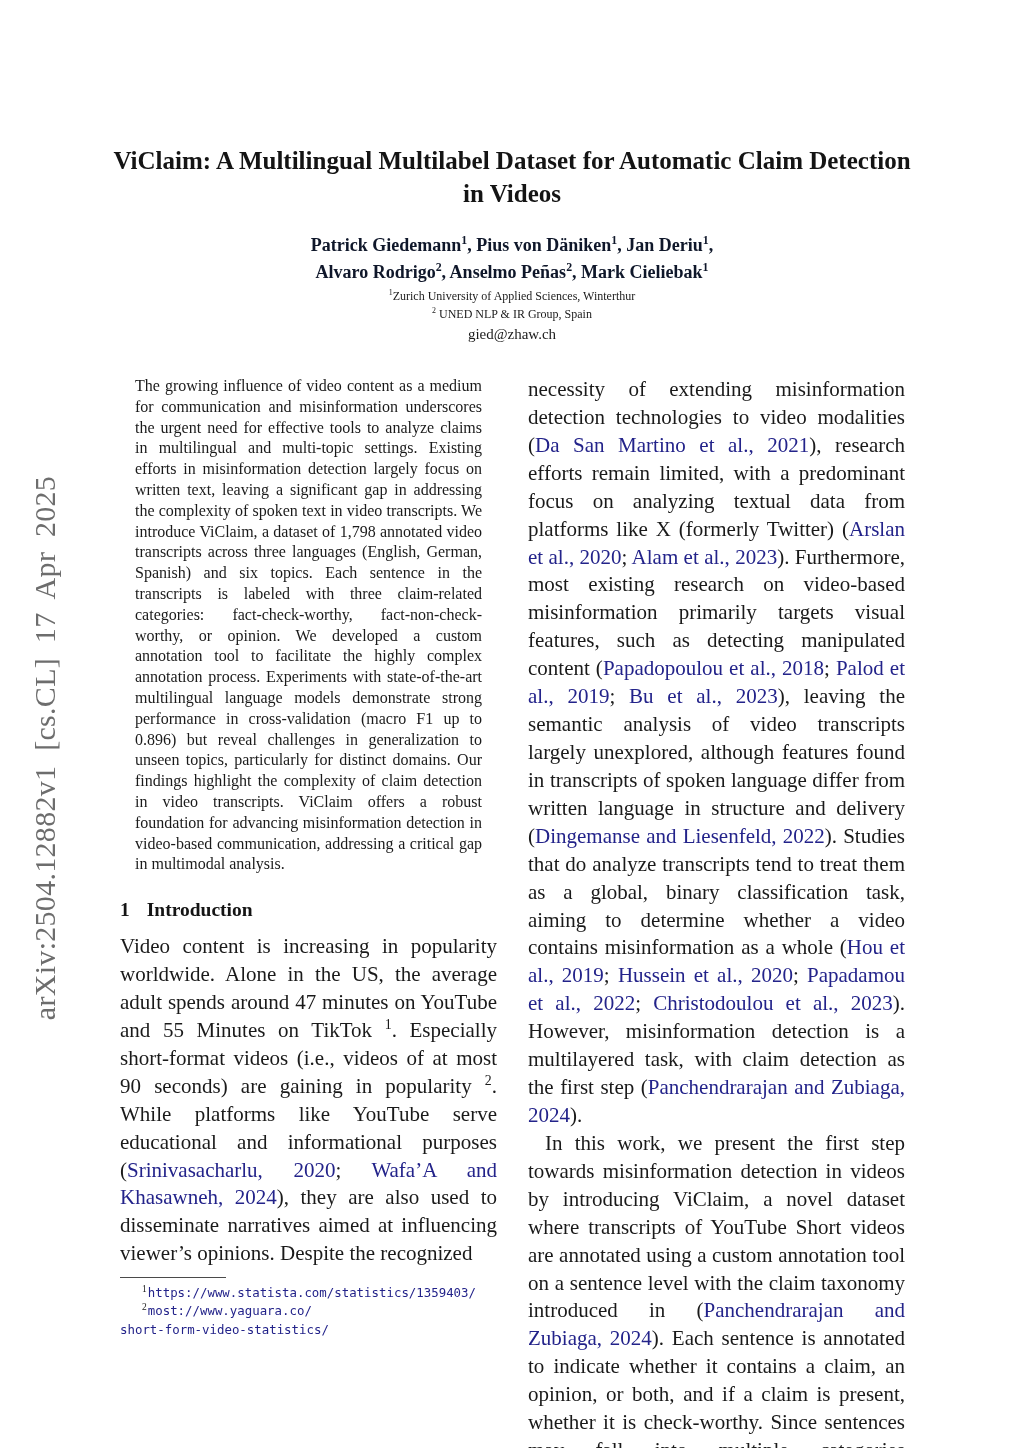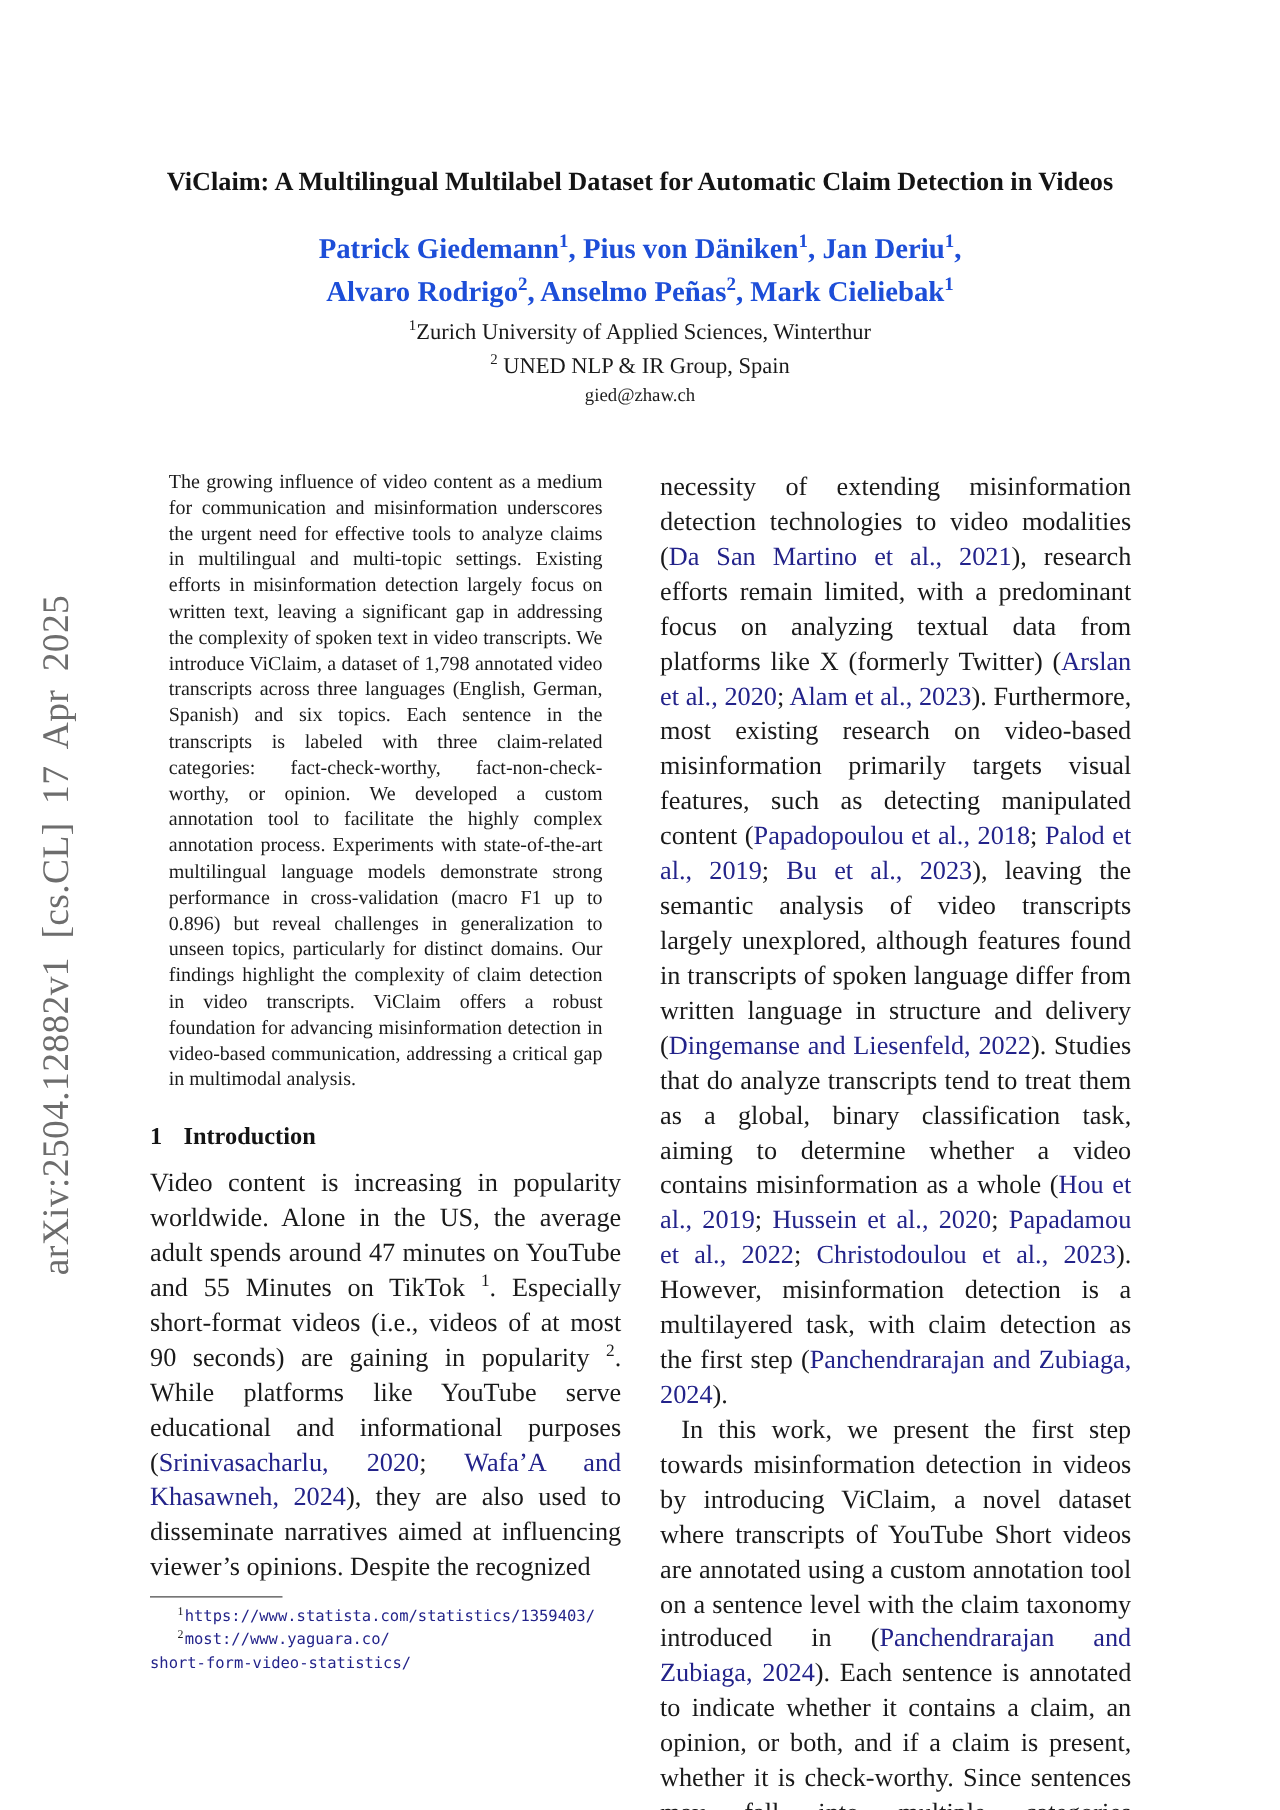--- a/index.html
+++ b/index.html
@@ -7,24 +7,24 @@
     position:relative; width:1024px; height:1448px; overflow:hidden;
     background:#ffffff; font-family:"Liberation Serif", serif; color:#1a1a1a;
   }
   .watermark {
     position:absolute; top:748px; left:45px;
     transform:translate(-50%,-50%) rotate(-90deg);
     white-space:nowrap; font-size:30px; color:#6d6d6d;
     word-spacing:7px; letter-spacing:0.3px;
   }
   .header { position:absolute; top:128px; left:0; width:1024px; text-align:center; }
-  .title { margin:4px auto; max-width:820px; font-size:21px; font-weight:bold; line-height:1.32; color:#141414; }
+  .title { margin:16px auto; max-width:820px; font-size:25px; font-weight:bold; line-height:1.32; color:#141414; }
   .authors { margin-top:22px; }
-  .author-line { font-size:23px; font-weight:bold; line-height:1.52; color:#1d4ed8; }
-  .affil { font-size:18px; line-height:1.5; }
+  .author-line { font-size:18px; font-weight:bold; line-height:1.52; color:#0f172a; }
+  .affil { font-size:12px; line-height:1.5; }
   .email { font-size:15px; line-height:1.5; }
   sup { font-size:66%; line-height:0; }
   .columns { position:absolute; top:376px; left:120px; width:786px; display:flex; gap:31px; align-items:flex-start; }
   .col { width:377px; }
   .abstract-heading { text-align:center; font-weight:bold; font-size:19px; margin:2px 0 13px 0; color:#141414; }
   .abstract-body { margin:0 15px; font-size:16px; line-height:1.3; text-align:justify; }
   .section-heading { display:flex; gap:17px; font-size:19.5px; font-weight:bold; margin:24px 0 12px 0; color:#141414; }
   .body-par { margin:0; font-size:21px; line-height:1.33; text-align:justify; }
   .indent { text-indent:17px; }
   .cite { color:#23238a; }

